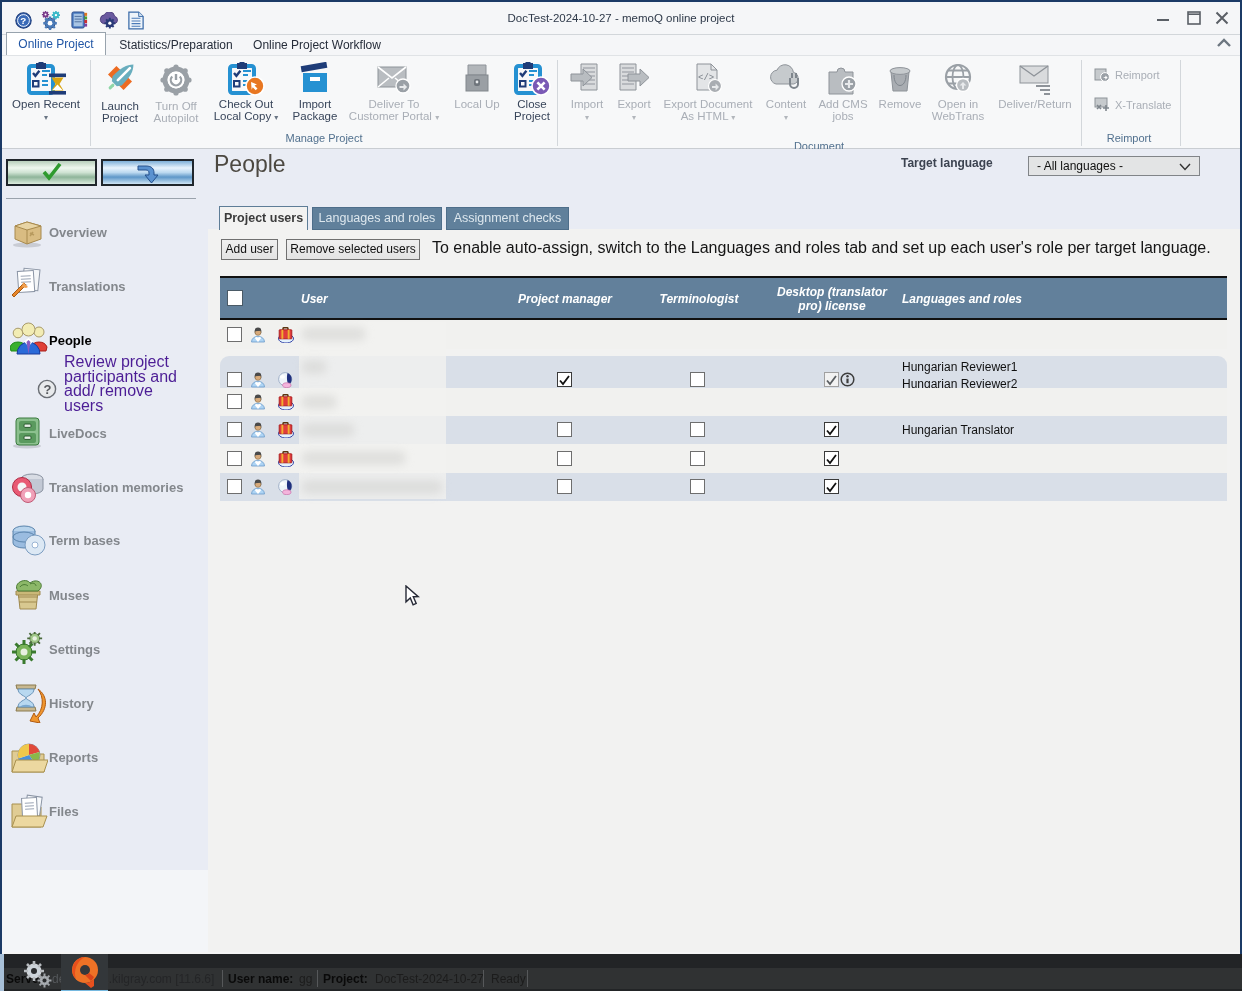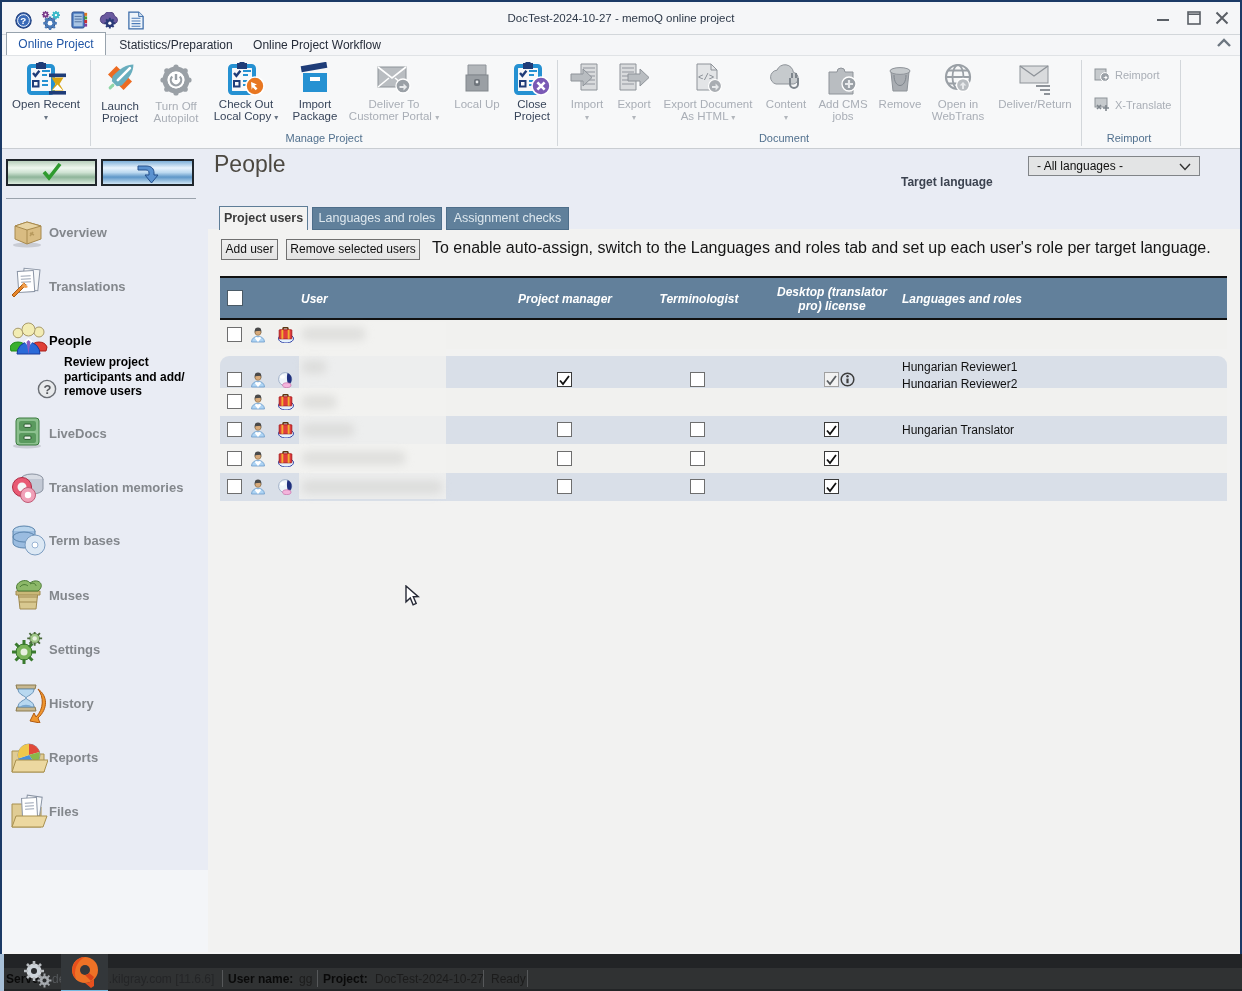--- a/index.html
+++ b/index.html
@@ -32,21 +32,21 @@
   .dis .arr{color:#b2b6bc;}
   
   #sidebar{position:absolute;left:2px;top:147px;width:206px;height:721px;background:#e9ecf4;}
   .sbtn{position:absolute;top:10px;height:27px;width:91px;border:2px solid #20262c;box-sizing:border-box;}
   .navlab{position:absolute;left:47px;font-size:13px;font-weight:bold;color:#83878c;}
   .navico{position:absolute;left:8px;}
   
   #main{position:absolute;left:208px;top:147px;width:1032px;height:805px;background:#e9ecf4;}
   #content{position:absolute;left:0px;top:80px;width:1032px;height:725px;background:#f2f2f1;}
   #pagetitle{position:absolute;left:6px;top:2px;font-size:23px;color:#4c4841;}
-  #tlang{position:absolute;left:693px;top:7px;font-size:12px;font-weight:bold;color:#3c4350;margin-top:19px;}
+  #tlang{position:absolute;left:693px;top:7px;font-size:12px;font-weight:bold;color:#3c4350;}
   #dropdown{position:absolute;left:820px;top:7px;width:172px;height:20px;background:#e3e4e5;
      border:1px solid #818488;box-sizing:border-box;font-size:12px;color:#111;line-height:18px;padding-left:8px;}
   .ptab{position:absolute;height:23px;font-size:12.5px;text-align:center;box-sizing:border-box;}
   
   #thead{position:absolute;left:12px;top:127px;width:1007px;height:44px;background:#62809b;
      border-top:2px solid #111;border-bottom:2px solid #111;box-sizing:border-box;}
   .hcell{position:absolute;color:#fff;font-size:12px;font-weight:bold;font-style:italic;}
   .cb{position:absolute;width:14px;height:14px;background:#fff;border:1px solid #6e6e6e;}
   
   #statusbar{position:absolute;left:2px;top:950px;width:1238px;height:2px;background:#f5f5f5;}
@@ -132,21 +132,21 @@
     <svg class="abs" style="left:1214px;top:2px;" width="16" height="12" viewBox="0 0 16 12">
         <path d="M2 9 L8 3 L14 9" stroke="#6d7680" stroke-width="2.4" fill="none"></path>
       </svg>
   </div>
   <div id="ribbon">
     <div class="rsep" style="left:88px;"></div>
     <div class="rsep" style="left:555px;"></div>
     <div class="rsep" style="left:1079px;"></div>
     <div class="rsep" style="left:1178px;"></div>
     <div class="glab" style="left:252px;width:140px;">Manage Project</div>
-    <div class="glab" style="left:742px;width:80px;">Document</div>
+    <div class="glab" style="left:777px;width:80px;margin-top:8px;">Document</div>
     <div class="glab" style="left:1087px;width:80px;">Reimport</div>
 
     <div class="rbtn" style="left:0px;width:88px;">
       <svg class="ric" width="42" height="34" viewBox="0 0 42 34">
         <rect x="4" y="4" width="24" height="27" rx="2.5" fill="none" stroke="#2591d2" stroke-width="4"></rect>
         <rect x="11" y="1" width="10" height="6" fill="#1e3c78"></rect>
         <rect x="13.5" y="-1" width="5" height="3" fill="#1e3c78"></rect>
         <path d="M8 11 l2.4 2.8 4-5" stroke="#1e3c78" stroke-width="2.4" fill="none"></path>
         <rect x="8" y="19" width="5.5" height="5.5" fill="none" stroke="#1e3c78" stroke-width="2"></rect>
         <path d="M17 9 h8 M17 13 h5 M17 19 h6 M17 23 h6" stroke="#2591d2" stroke-width="2.2"></path>
@@ -361,21 +361,21 @@
       <path d="M7 33 a11.5 12 0 0 1 23 0 z" fill="#2a6ad8" stroke="#1a3a9a"></path>
       <path d="M18.5 17 l-4.5 3.5 4.5 5 4.5-5 z" fill="#fff"></path>
       <path d="M18.5 19 l-2 2 2 12 2-12 z" fill="#8a5ac0"></path>
     </svg>
     <div class="navlab" style="top:184px;color:#000;">People</div>
 
     <svg class="navico" style="left:35px;top:230px;" width="20" height="20" viewBox="0 0 20 20">
       <circle cx="10" cy="10" r="8.6" fill="#e8eaec" stroke="#6a6e74" stroke-width="1.4"></circle>
       <text x="6.4" y="14.6" font-size="13" font-weight="bold" fill="#55585c">?</text>
     </svg>
-    <div style="position:absolute;left:62px;top:206px;width:130px;font-size:12px;color:#000000;line-height:14.5px;font-weight:bold;">Review project participants and add/ remove users</div>
+    <div style="position:absolute;left:62px;top:206px;width:130px;font-size:16px;color:#4c1d95;line-height:14.5px;">Review project participants and add/ remove users</div>
 
     <svg class="navico" style="top:266px;" width="36" height="34" viewBox="0 0 36 34">
       <ellipse cx="17" cy="31" rx="14" ry="2.5" fill="#c9ccd4"></ellipse>
       <rect x="6" y="3" width="23" height="27" rx="3" fill="#8cc08e" stroke="#3a7a3e"></rect>
       <rect x="9" y="6" width="17" height="10" rx="2" fill="#5a9a5e"></rect>
       <rect x="9" y="18" width="17" height="10" rx="2" fill="#5a9a5e"></rect>
       <rect x="14" y="9" width="7" height="3.4" rx="1" fill="#e8f0e8" stroke="#2a5a2e"></rect>
       <rect x="14" y="21" width="7" height="3.4" rx="1" fill="#e8f0e8" stroke="#2a5a2e"></rect>
     </svg>
     <div class="navlab" style="top:277px;">LiveDocs</div>

